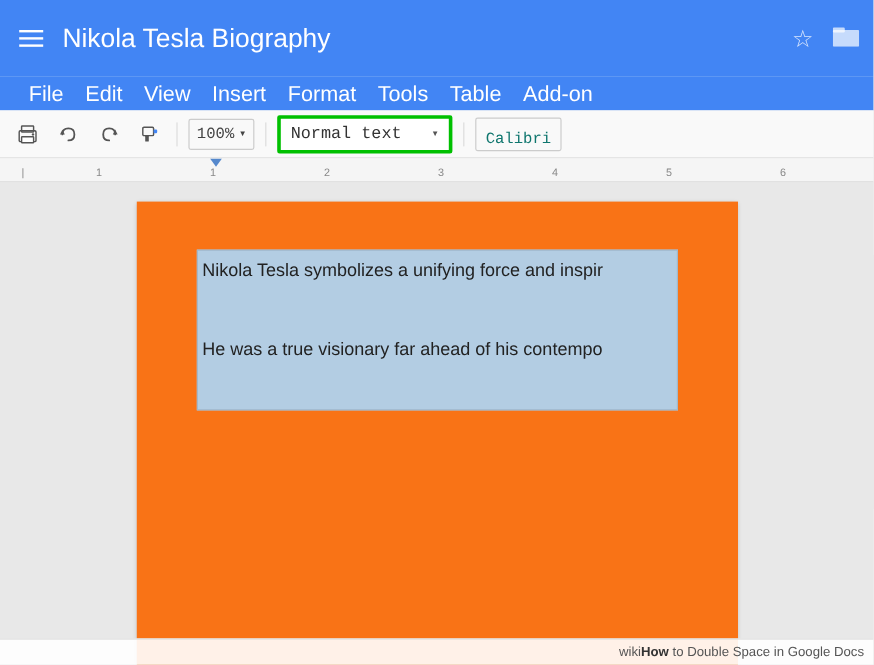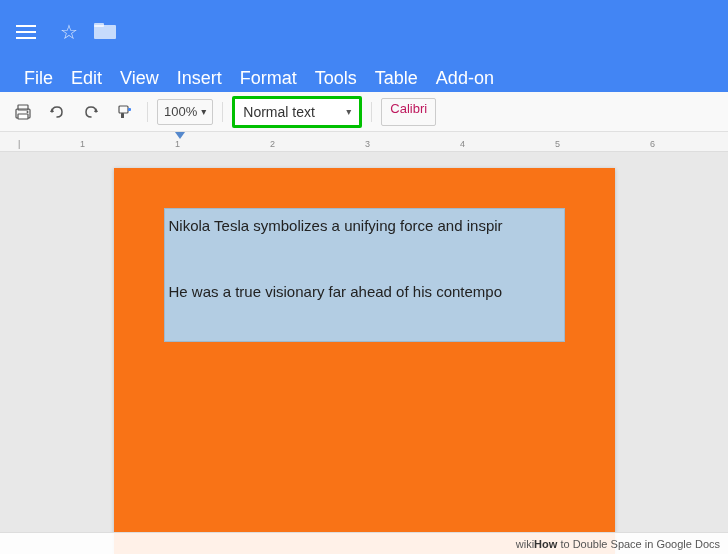--- a/index.html
+++ b/index.html
@@ -76,20 +76,21 @@
 
     
     .toolbar {
       background: #f9f9f9;
       border-bottom: 1px solid #e0e0e0;
       display: flex;
       align-items: center;
       height: 40px;
       padding: 0 8px;
       gap: 4px;
+      font-family: Liberation Mono, monospace;
     }
 
     .toolbar-btn {
       display: flex;
       align-items: center;
       justify-content: center;
       width: 30px;
       height: 28px;
       border-radius: 2px;
       cursor: pointer;
@@ -134,26 +135,26 @@
     }
 
     .dropdown-arrow {
       font-size: 10px;
       color: #555;
       margin-left: 6px;
     }
 
     .font-selector {
       display: flex;
-      align-items: flex-start;
+      align-items: flex-end;
       border: 1px solid #ccc;
       border-radius: 2px;
       padding: 2px 8px;
       font-size: 13px;
-      color: #be185d;
+      color: #0f766e;
       cursor: pointer;
       height: 28px;
       margin: 0 2px;
     }
 
     
     .ruler {
       background: #f5f5f5;
       border-bottom: 1px solid #ddd;
       height: 20px;
@@ -260,20 +261,21 @@
   </style>
 </head>
 <body>
 
 <div class="header-bar">
   <div class="hamburger-icon">
     <div class="hamburger-line"></div>
     <div class="hamburger-line"></div>
     <div class="hamburger-line"></div>
   </div>
+  <span class="doc-title">Nikola Tesla Biography</span>
   <span class="star-icon">☆</span>
   <span class="folder-icon">
     <svg width="22" height="18" viewBox="0 0 22 18">
       <rect x="0" y="4" width="22" height="14" rx="1" fill="rgba(255,255,255,0.7)"></rect>
       <rect x="0" y="2" width="10" height="4" rx="1" fill="rgba(255,255,255,0.7)"></rect>
     </svg>
   </span>
 </div>
 
 <div class="menu-bar">

